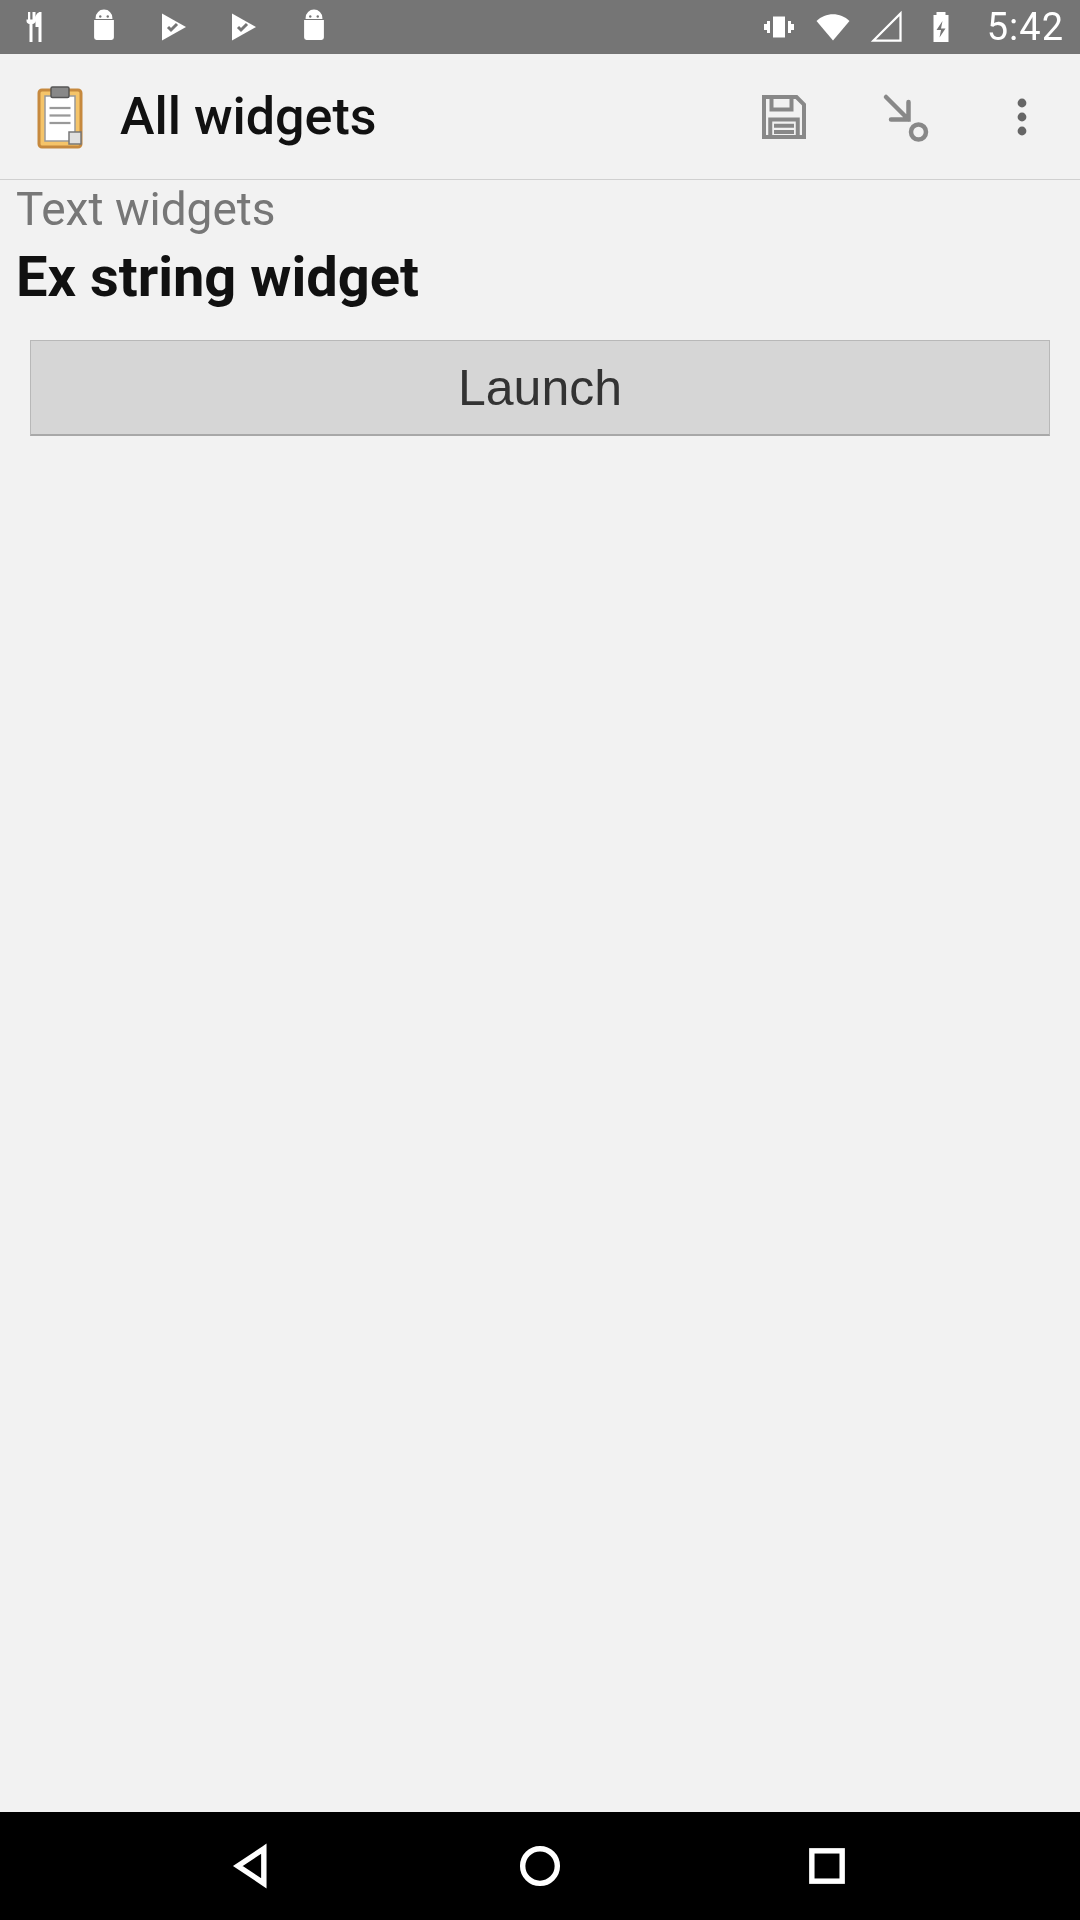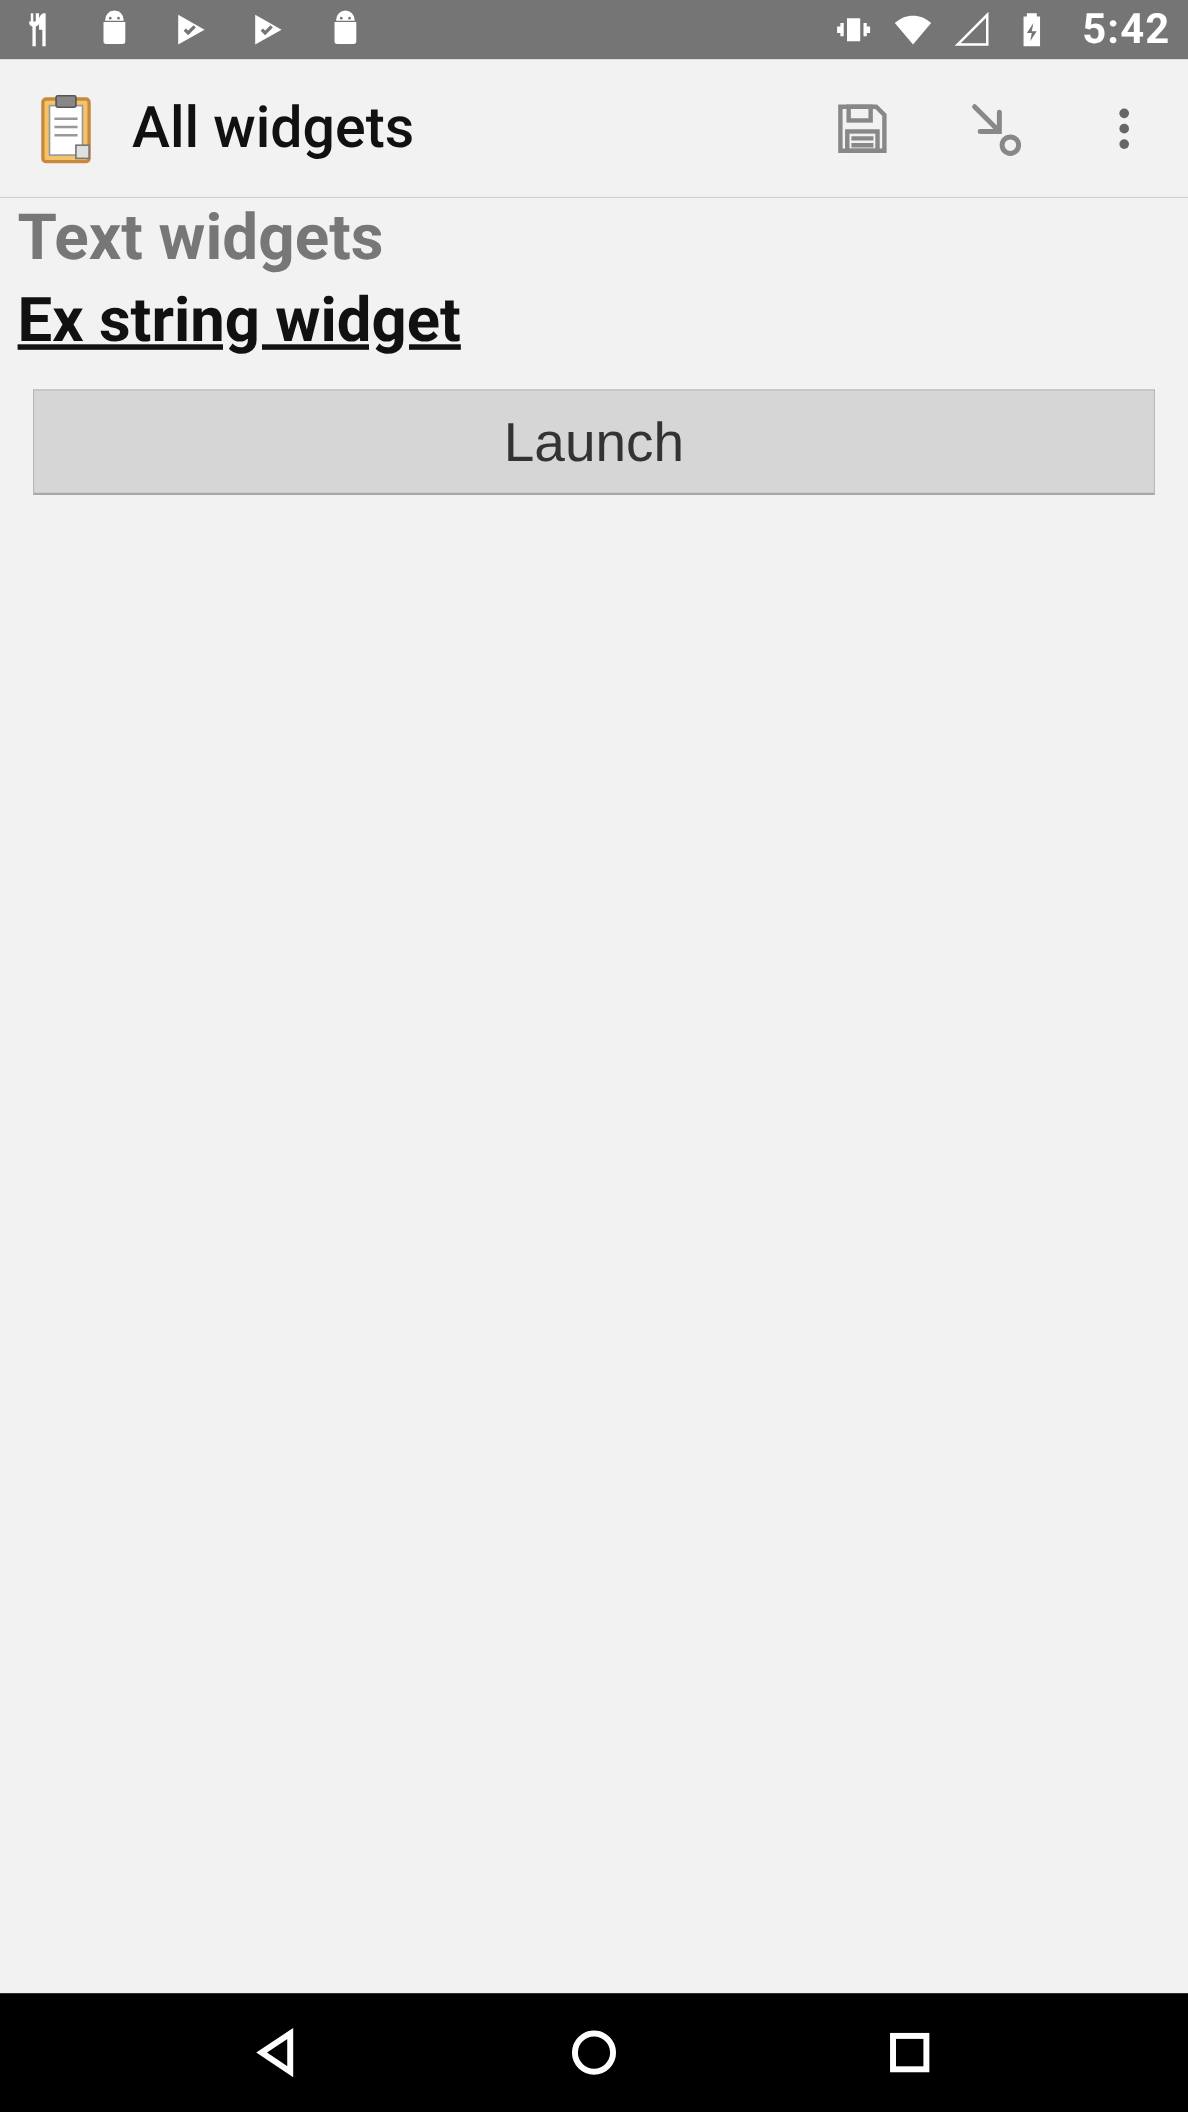--- a/index.html
+++ b/index.html
@@ -8,21 +8,21 @@
 
   
   .status-bar {
     height: 54px;
     background: #757575;
     color: #ffffff;
     display: flex;
     align-items: center;
     padding: 12px 16px;
     font-size: 34px;
-    font-weight: 700;
+    font-weight: 400;
   }
   .status-left { display: flex; gap: 34px; align-items: center; }
   .status-right { margin-left: auto; display: flex; gap: 18px; align-items: center; }
   .status-bar svg { width: 36px; height: 36px; display: block; }
   .status-time { margin-left: 10px; font-size: 38px; letter-spacing: 1px; }
 
   
   .app-header {
     height: 126px;
     background: #f2f2f2;
@@ -34,22 +34,22 @@
     text-align: center;
   }
   .app-header .clipboard-icon { width: 72px; height: 72px; margin: 0 24px 0 8px; }
   .header-title { font-size: 52px; font-weight: 500; color: #111; }
   .header-actions { margin-left: auto; display: flex; align-items: center; gap: 62px; padding-right: 18px; }
   .header-actions svg { width: 60px; height: 60px; display: block; }
   .header-actions .overflow svg { width: 48px; height: 48px; }
 
   
   .content { flex: 1; background: #f2f2f2; padding: 0 16px; }
-  .section-label { font-size: 58px; color: #777; font-weight: 700; margin-top: 2px; }
-  .widget-title { font-size: 56px; font-weight: 700; color: #111; margin-top: 8px; text-decoration: underline; }
+  .section-label { font-size: 46px; color: #777; font-weight: 400; margin-top: 2px; }
+  .widget-title { font-size: 56px; font-weight: 700; color: #111; margin-top: 8px; }
   .widget-desc { font-size: 48px; font-style: italic; color: #111; line-height: 1.25; margin-top: 4px; }
 
   .launch-btn {
     display: block;
     width: calc(100% - 28px);
     margin: 30px 14px 0 14px;
     height: 96px;
     background: #d6d6d6;
     border: 1px solid #b8b8b8;
     border-bottom: 2px solid #a8a8a8;

